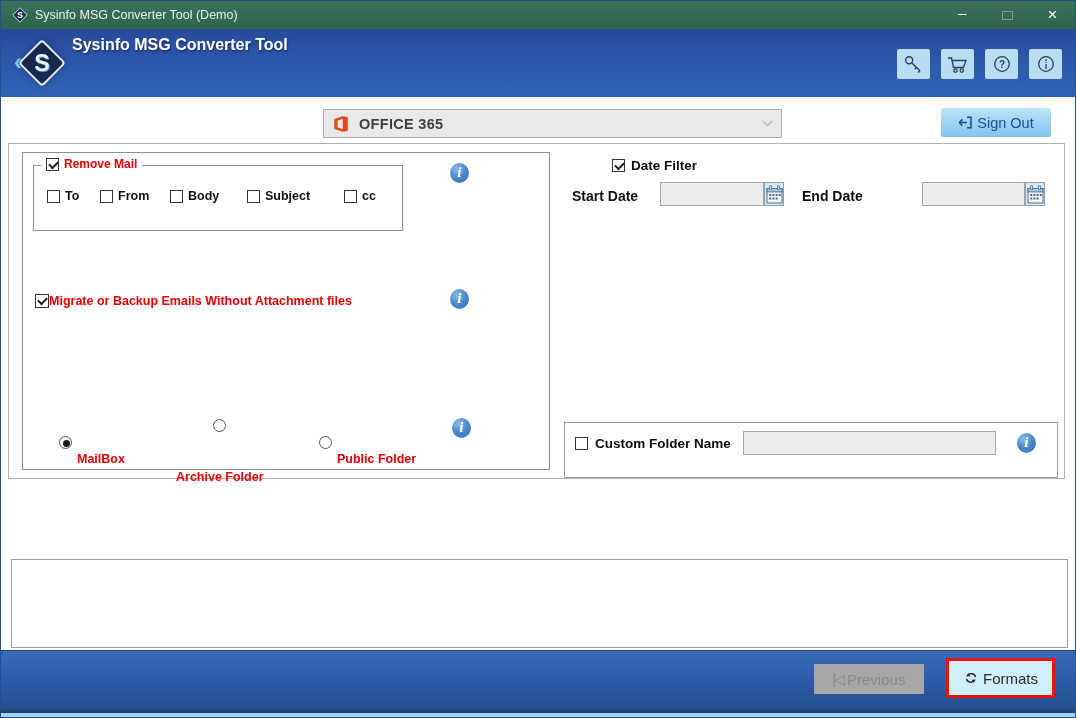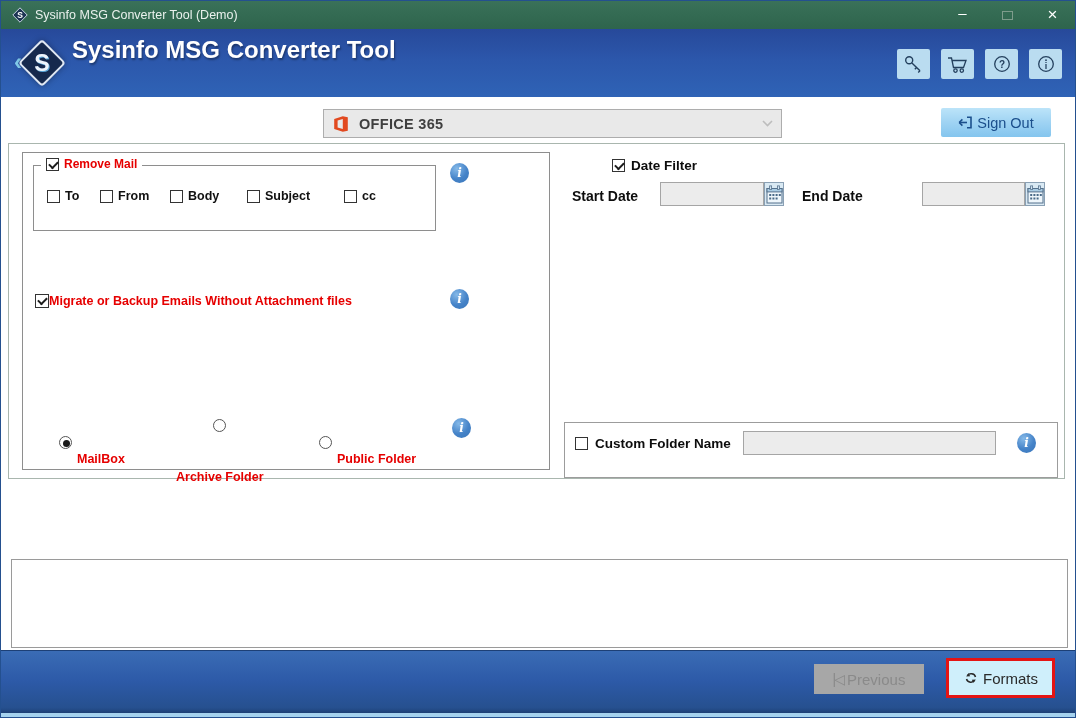--- a/index.html
+++ b/index.html
@@ -26,21 +26,21 @@
   .header { position:absolute; top:28px; left:0; right:0; height:68px;
             background:linear-gradient(180deg,#27499a 0%, #2c57ab 45%, #2f63b6 100%); }
   .logo-wrap { position:absolute; left:14px; top:8px; width:54px; height:54px; }
   .logo-diamond { position:absolute; left:10px; top:9px; width:34px; height:34px;
                   background:#16294d; border:2px solid #dfe7f2; border-radius:4px; transform:rotate(45deg);
                   box-shadow:0 0 6px rgba(0,0,0,.35); }
   .logo-letter { position:absolute; left:0; top:0; width:100%; height:100%; display:flex; align-items:center; justify-content:center;
                  transform:rotate(-45deg); color:#eef4fb; font-size:23px; font-weight:bold;
                  text-shadow:1px 1px 0 #5aa6d8; }
   .logo-accent { position:absolute; left:-1px; top:13px; color:#86d2f2; font-size:24px; font-weight:bold; line-height:24px; }
-  .header-title { position:absolute; left:71px; top:7px; font-size:24px; font-weight:bold; color:#fff;
+  .header-title { position:absolute; left:71px; top:7px; font-size:16px; font-weight:bold; color:#fff;
                   text-shadow:1px 2px 2px rgba(0,0,0,.35); }
   .header-sub { position:absolute; left:73px; top:40px; font-size:13.5px; font-weight:bold; color:#fff;
                 text-shadow:1px 1px 1px rgba(0,0,0,.3); }
   .header-actions { position:absolute; right:13px; top:20px; display:flex; gap:11px; }
   .hdr-btn { width:33px; height:30px; background:#badcf0; border:none; border-radius:2px;
              display:flex; align-items:center; justify-content:center; cursor:pointer; }
 
   
   .main { position:absolute; top:96px; left:0; right:0; bottom:67px; background:#fff; }
   .save-label { position:absolute; left:120px; top:12px; width:198px; height:29px; line-height:29px;
@@ -56,21 +56,21 @@
                  border:none; border-radius:2px; color:#1b4f8c; font-size:14.5px;
                  display:flex; align-items:center; justify-content:center; gap:4px; cursor:pointer;
                  font-family:"Liberation Sans",sans-serif; }
 
   
   .outer-panel { position:absolute; left:7px; top:46px; width:1057px; height:336px;
                  border:1px solid #a9b6ae; background:#fff; }
 
   .left-panel { position:absolute; left:13px; top:8px; width:528px; height:318px; border:1px solid #8e8e8e; }
 
-  .group-box { position:absolute; left:10px; top:12px; width:403px; height:66px; border:1px solid #8e8e8e; }
+  .group-box { position:absolute; left:10px; top:12px; width:370px; height:66px; border:1px solid #8e8e8e; }
   .group-legend { position:absolute; top:-9px; left:7px; background:#fff; padding:0 5px;
                   display:flex; gap:5px; align-items:center; }
   .group-legend .lbl { font-size:12px; font-weight:bold; color:#e60000; }
 
   .cb { display:inline-block; width:13px; height:13px; background:#fff; border:1px solid #333;
         position:relative; flex:0 0 auto; cursor:pointer; }
   .cb.checked::after { content:''; position:absolute; left:2px; top:2px; width:7px; height:4px;
         border-left:2px solid #1d1d1d; border-bottom:2px solid #1d1d1d; transform:rotate(-45deg); }
 
   .cb-item { position:absolute; top:23px; display:flex; gap:5px; align-items:center; }

